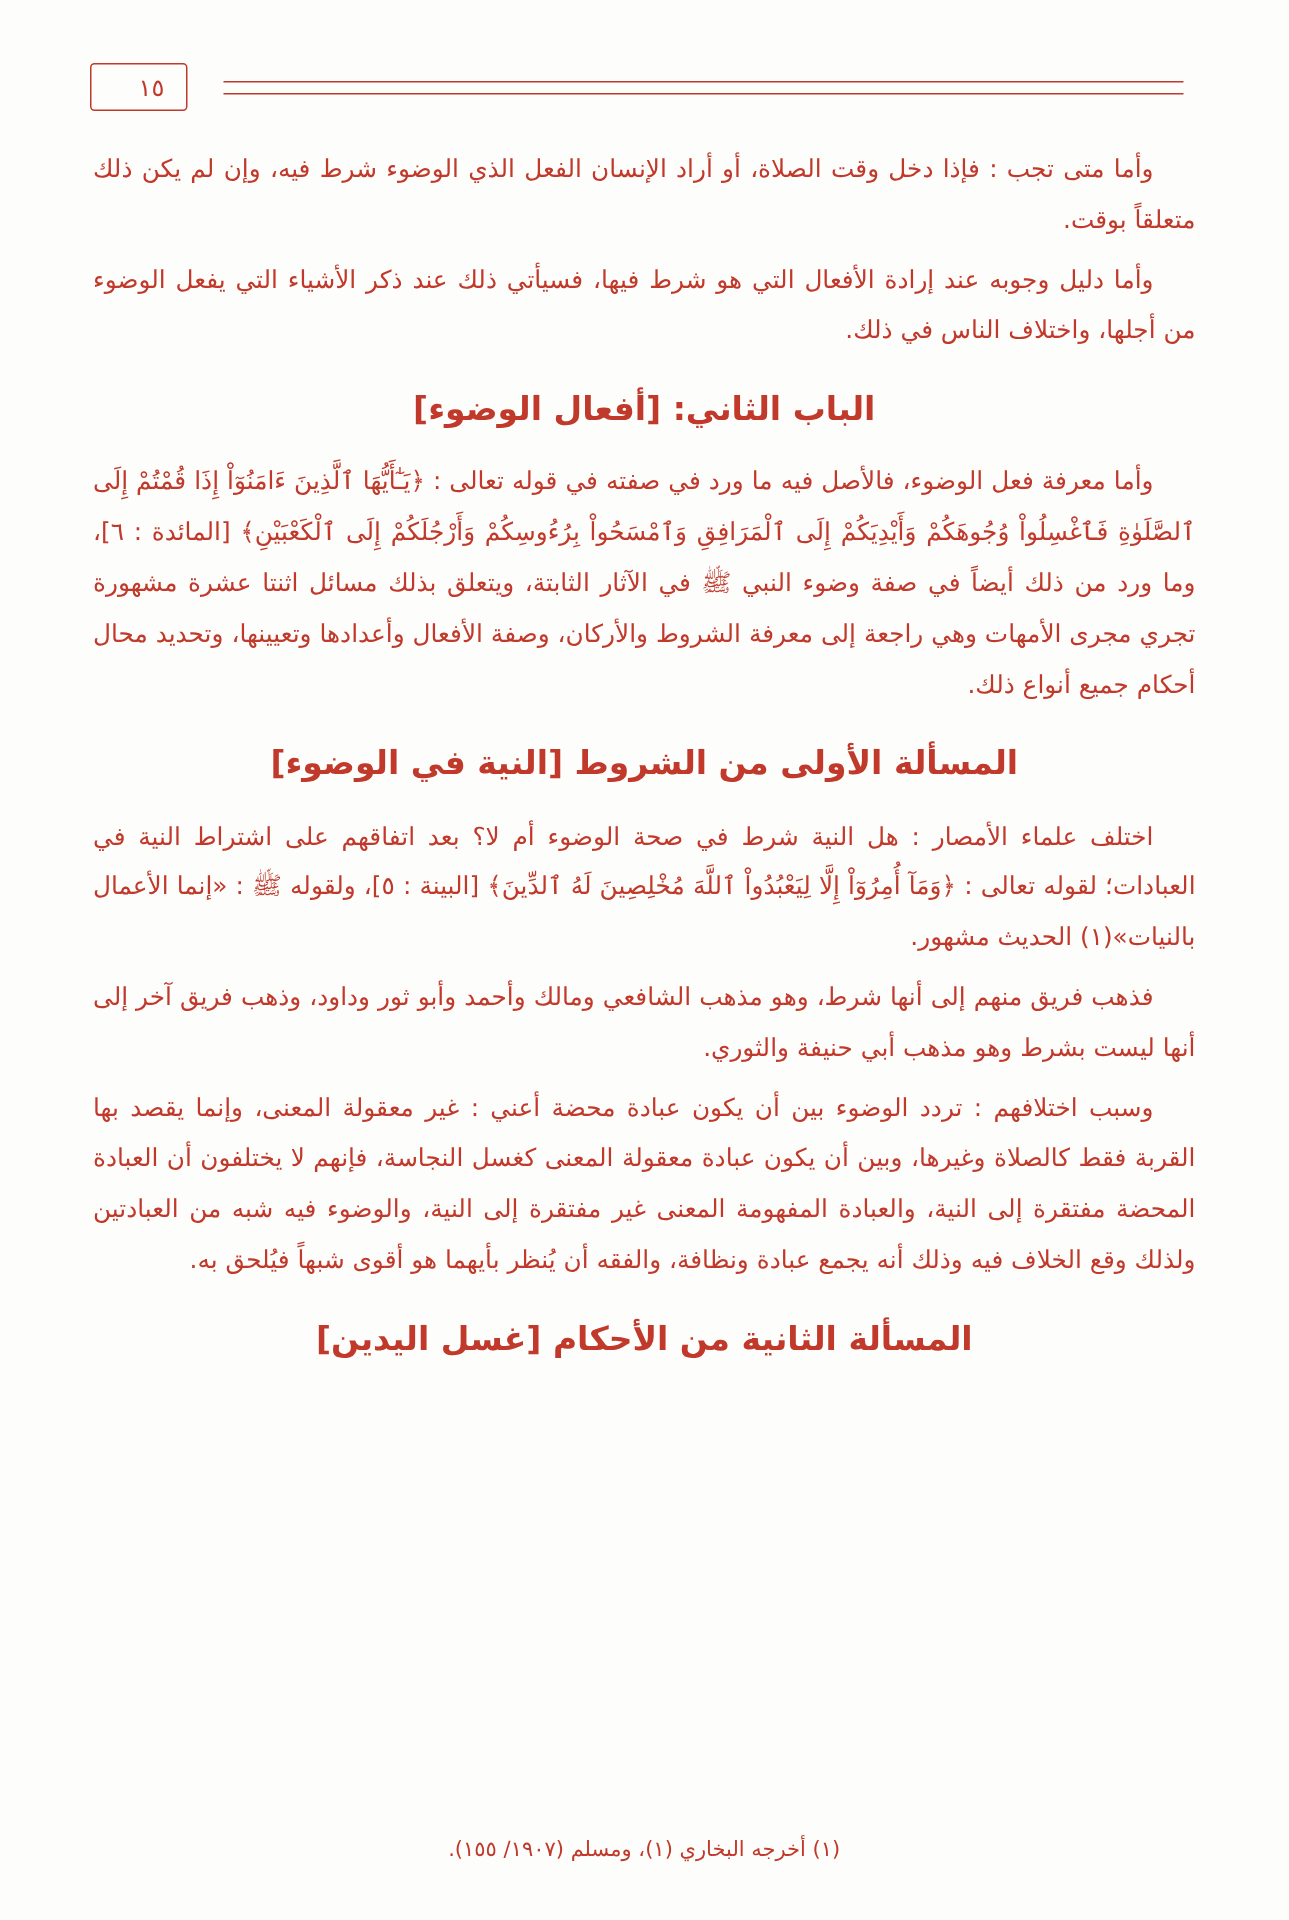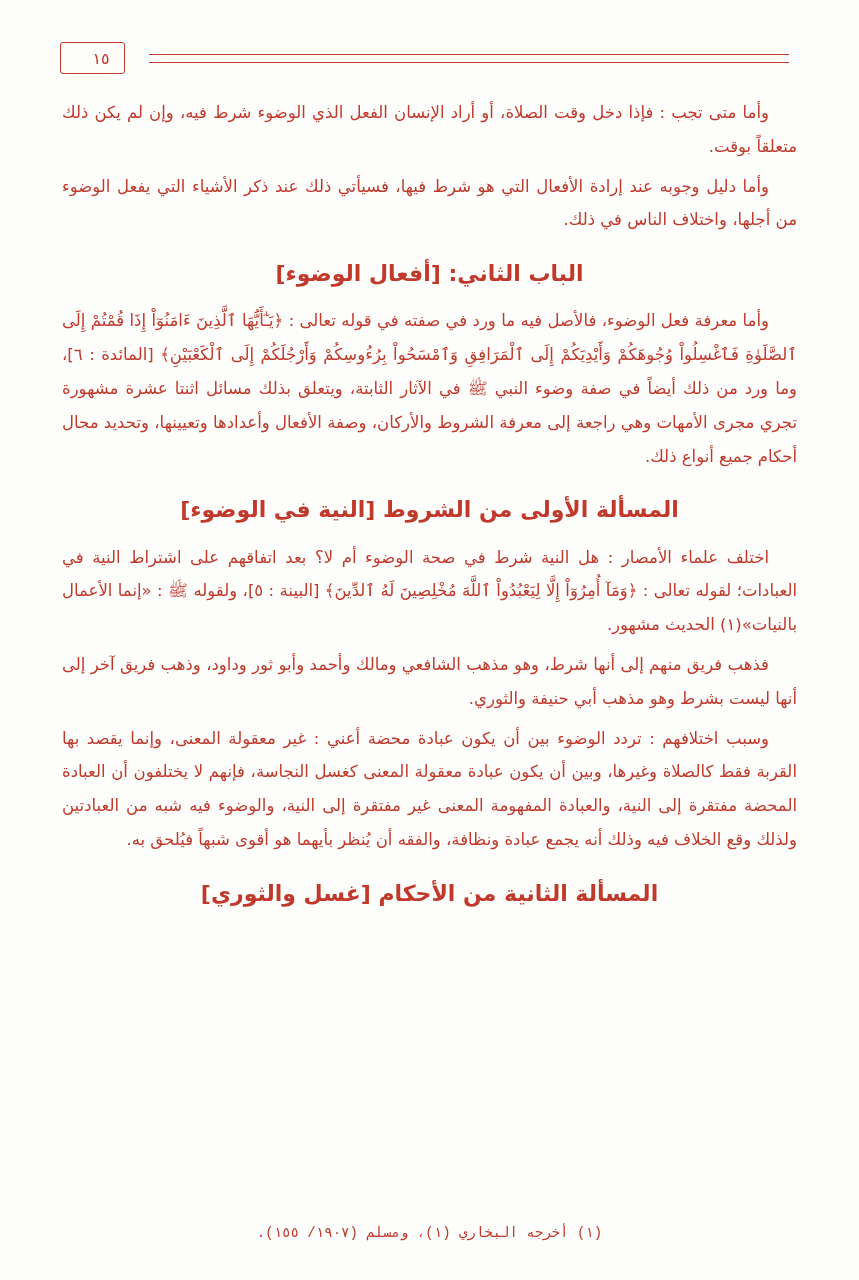--- a/index.html
+++ b/index.html
@@ -97,21 +97,20 @@
     position: absolute;
     right: 62px;
     left: 62px;
     bottom: 34px;
   }
   .footnote {
     text-align: center;
     font-size: 14px;
     color: #c0392b;
     line-height: 1.8;
-    font-family: Liberation Mono, monospace;
   }
 </style>
 </head>
 <body>
 
 <div class="page">
 
   <div class="header">
     <div class="header-rule"></div>
     <div class="page-number-box">١٥</div>
@@ -125,21 +124,21 @@
     <p class="heading">الباب الثاني: [أفعال الوضوء]</p>
 
     <p>وأما معرفة فعل الوضوء، فالأصل فيه ما ورد في صفته في قوله تعالى : ﴿يَـٰٓأَيُّهَا ٱلَّذِينَ ءَامَنُوٓاْ إِذَا قُمْتُمْ إِلَى ٱلصَّلَوٰةِ فَٱغْسِلُواْ وُجُوهَكُمْ وَأَيْدِيَكُمْ إِلَى ٱلْمَرَافِقِ وَٱمْسَحُواْ بِرُءُوسِكُمْ وَأَرْجُلَكُمْ إِلَى ٱلْكَعْبَيْنِ﴾ [المائدة : ٦]، وما ورد من ذلك أيضاً في صفة وضوء النبي ﷺ في الآثار الثابتة، ويتعلق بذلك مسائل اثنتا عشرة مشهورة تجري مجرى الأمهات وهي راجعة إلى معرفة الشروط والأركان، وصفة الأفعال وأعدادها وتعيينها، وتحديد محال أحكام جميع أنواع ذلك.</p>
 
     <p class="heading">المسألة الأولى من الشروط [النية في الوضوء]</p>
 
     <p>اختلف علماء الأمصار : هل النية شرط في صحة الوضوء أم لا؟ بعد اتفاقهم على اشتراط النية في العبادات؛ لقوله تعالى : ﴿وَمَآ أُمِرُوٓاْ إِلَّا لِيَعْبُدُواْ ٱللَّهَ مُخْلِصِينَ لَهُ ٱلدِّينَ﴾ [البينة : ٥]، ولقوله ﷺ : «إنما الأعمال بالنيات»(١) الحديث مشهور.</p>
     <p>فذهب فريق منهم إلى أنها شرط، وهو مذهب الشافعي ومالك وأحمد وأبو ثور وداود، وذهب فريق آخر إلى أنها ليست بشرط وهو مذهب أبي حنيفة والثوري.</p>
     <p>وسبب اختلافهم : تردد الوضوء بين أن يكون عبادة محضة أعني : غير معقولة المعنى، وإنما يقصد بها القربة فقط كالصلاة وغيرها، وبين أن يكون عبادة معقولة المعنى كغسل النجاسة، فإنهم لا يختلفون أن العبادة المحضة مفتقرة إلى النية، والعبادة المفهومة المعنى غير مفتقرة إلى النية، والوضوء فيه شبه من العبادتين ولذلك وقع الخلاف فيه وذلك أنه يجمع عبادة ونظافة، والفقه أن يُنظر بأيهما هو أقوى شبهاً فيُلحق به.</p>
 
-    <p class="heading">المسألة الثانية من الأحكام [غسل والثوري]</p>
+    <p class="heading">المسألة الثانية من الأحكام [غسل اليدين]</p>
 
 
   </div>
 
   <div class="footnote-area">
 
     <div class="footnote">(١)   أخرجه البخاري (١)، ومسلم (١٩٠٧/ ١٥٥).</div>
   </div>
 
 </div>

